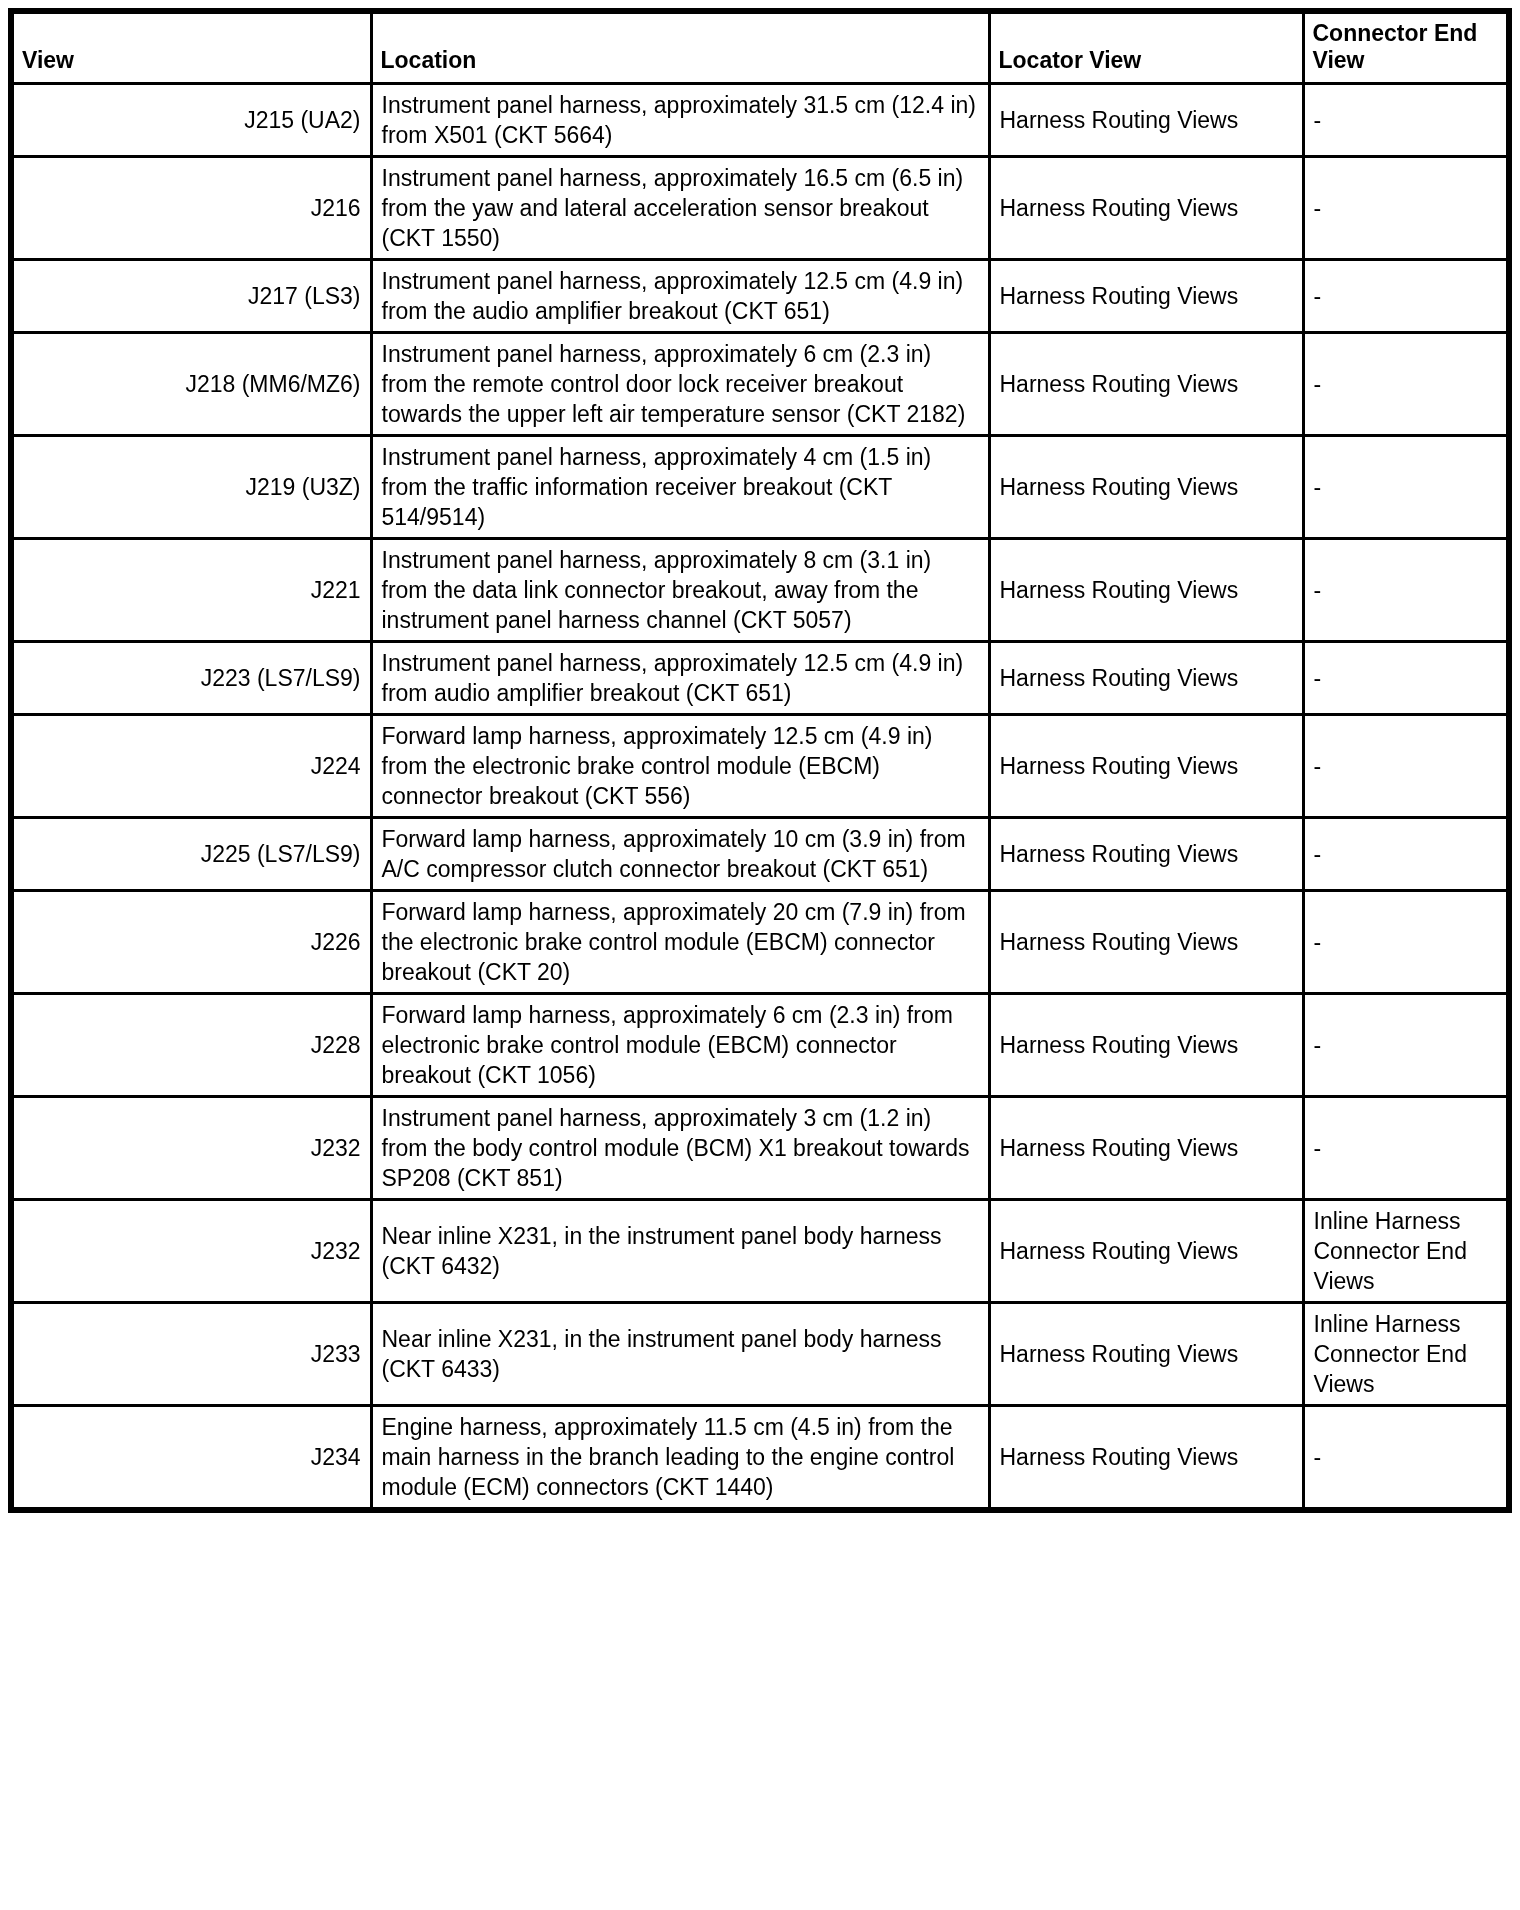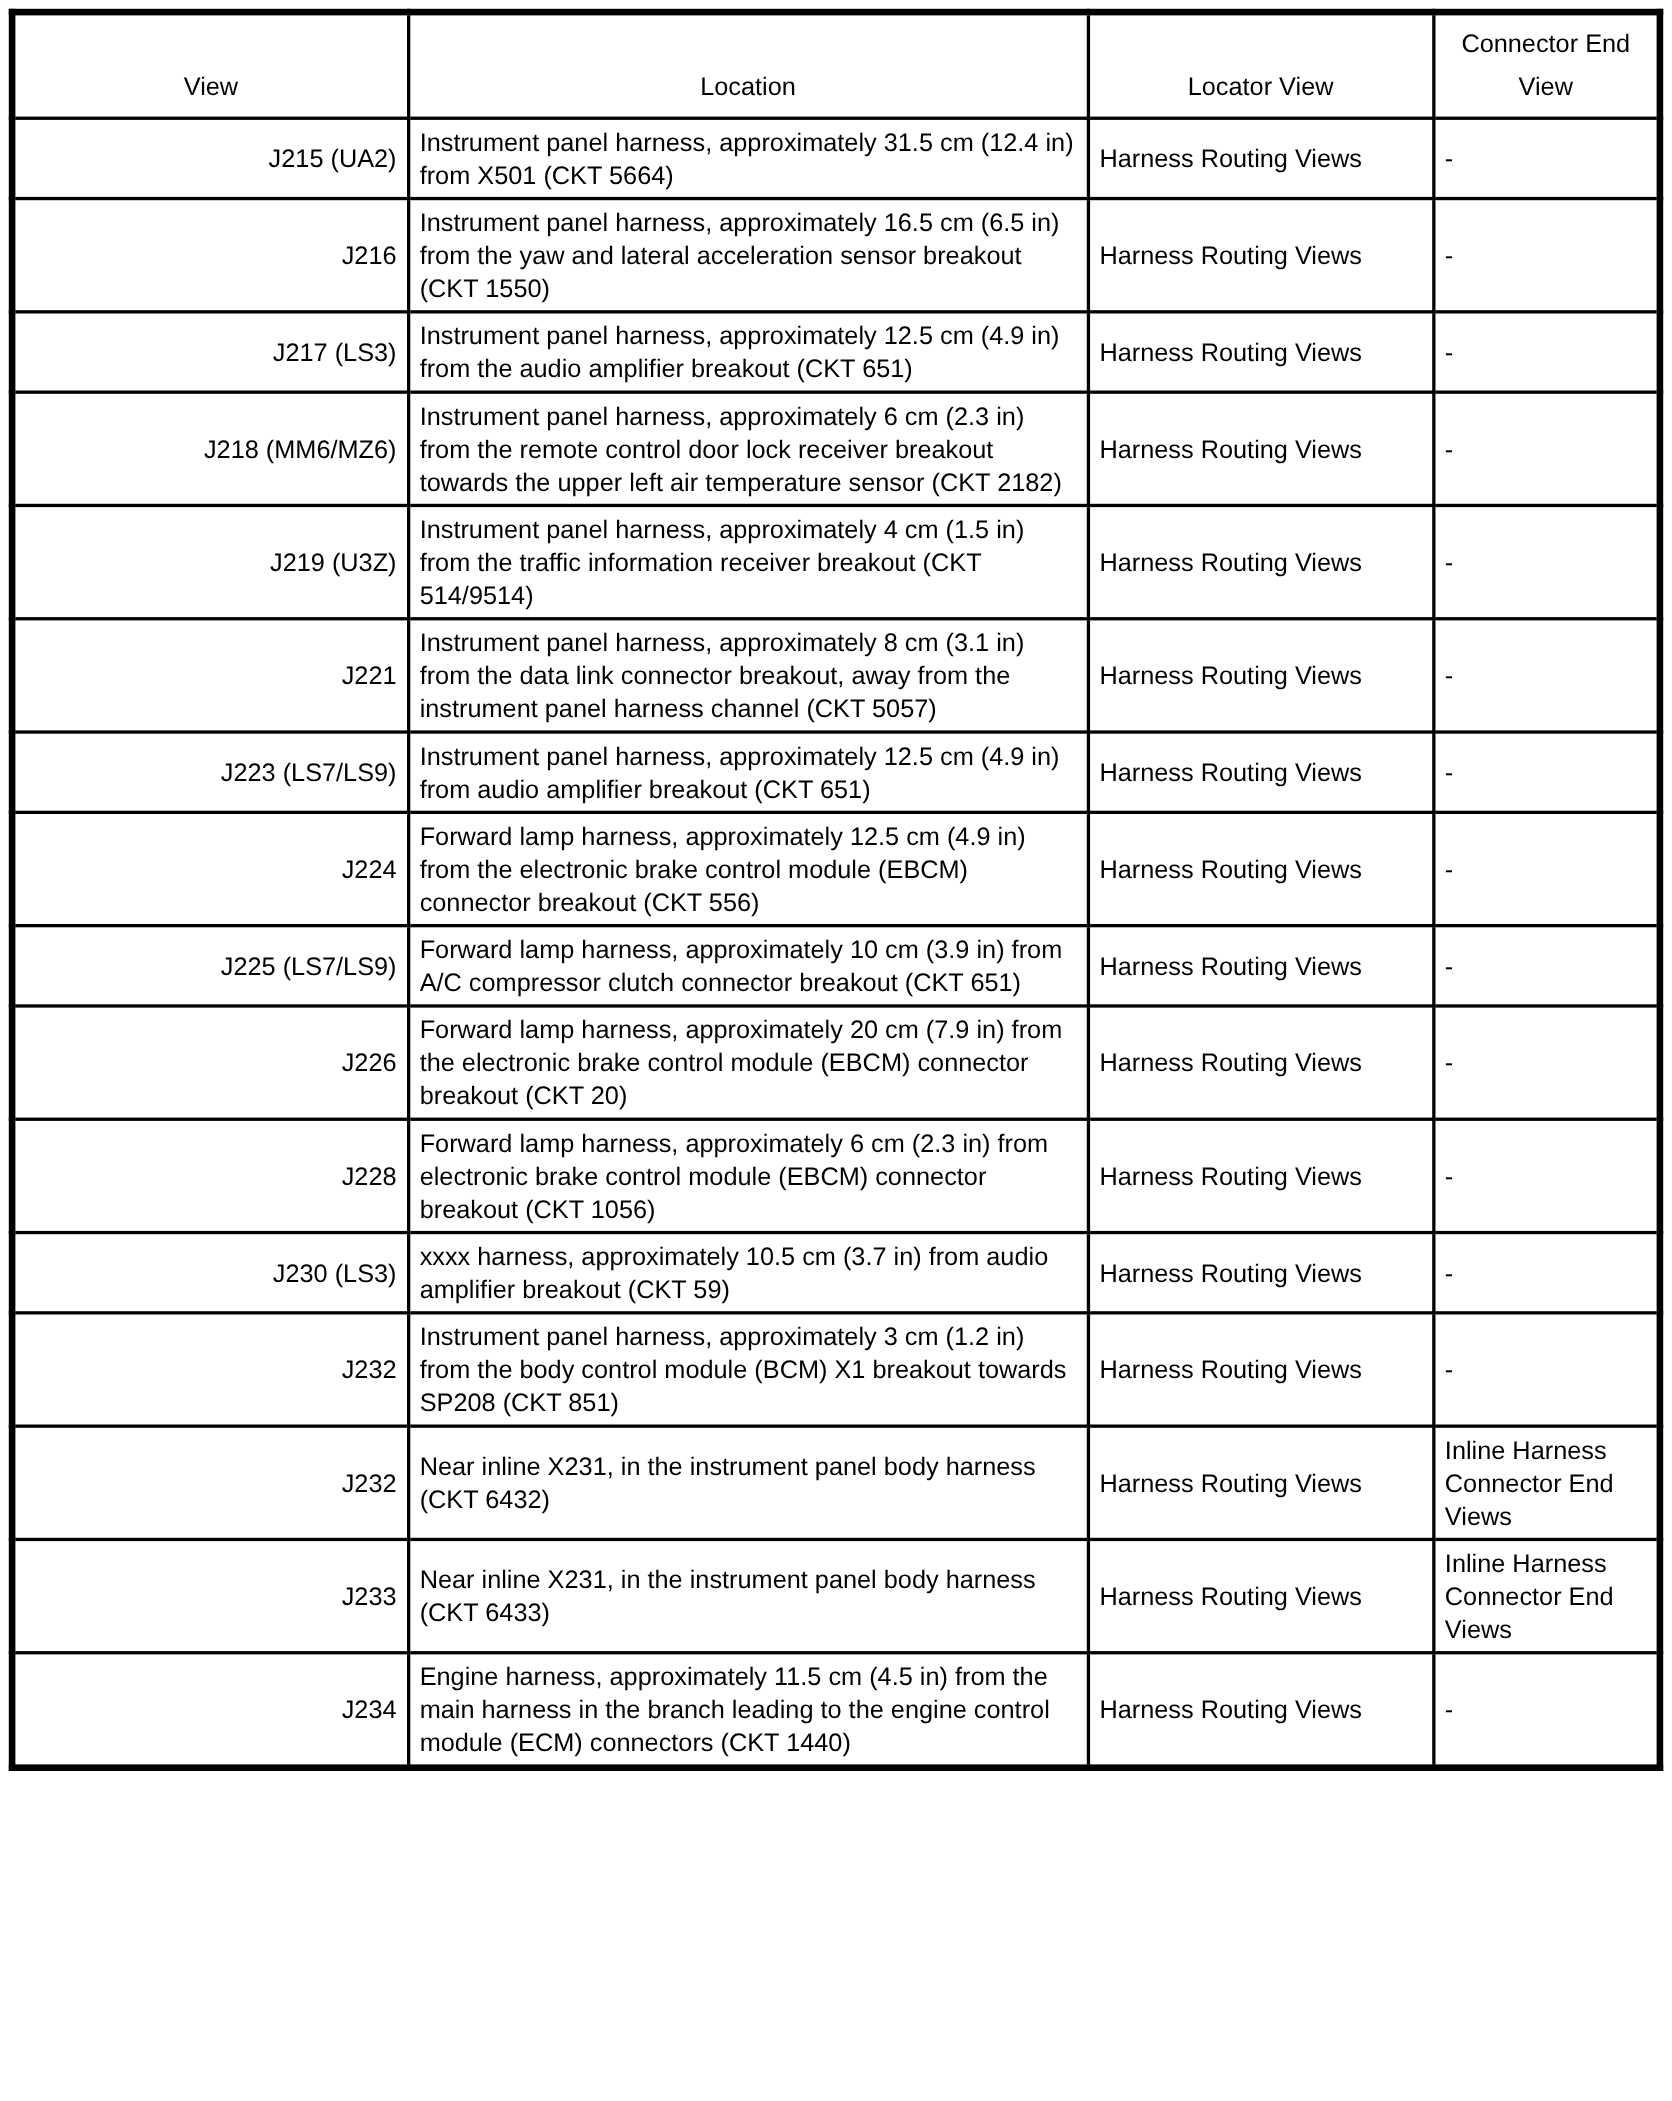--- a/index.html
+++ b/index.html
@@ -25,24 +25,24 @@
     table-layout: fixed;
     border: 6px solid #000000;
   }
   table.splice-table th,
   table.splice-table td {
     border: 3px solid #000000;
     font-size: 23px;
     overflow: hidden;
   }
   table.splice-table th {
-    font-weight: normal;
-    text-align: center;
+    font-weight: bold;
+    text-align: left;
     vertical-align: bottom;
-    line-height: 39px;
+    line-height: 27px;
     padding: 6px 8px 8px 8px;
     height: 56px;
     box-sizing: border-box;
   }
   table.splice-table td {
     vertical-align: middle;
     line-height: 30px;
     padding: 5px 9px;
   }
   td.cell-name {
@@ -150,26 +150,20 @@
       <td class="cell-cev">-</td>
     </tr>
 
     <tr>
       <td class="cell-name">J228</td>
       <td class="cell-location">Forward lamp harness, approximately 6 cm (2.3 in) from electronic brake control module (EBCM) connector breakout (CKT 1056)</td>
       <td class="cell-locator">Harness Routing Views</td>
       <td class="cell-cev">-</td>
     </tr>
 
-    <tr>
-      <td class="cell-name">J230 (LS3)</td>
-      <td class="cell-location">xxxx harness, approximately 10.5 cm (3.7 in) from audio amplifier breakout (CKT 59)</td>
-      <td class="cell-locator">Harness Routing Views</td>
-      <td class="cell-cev">-</td>
-    </tr>
 
 
     <tr>
       <td class="cell-name">J232</td>
       <td class="cell-location">Instrument panel harness, approximately 3 cm (1.2 in) from the body control module (BCM) X1 breakout towards SP208 (CKT 851)</td>
       <td class="cell-locator">Harness Routing Views</td>
       <td class="cell-cev">-</td>
     </tr>
 
     <tr>

